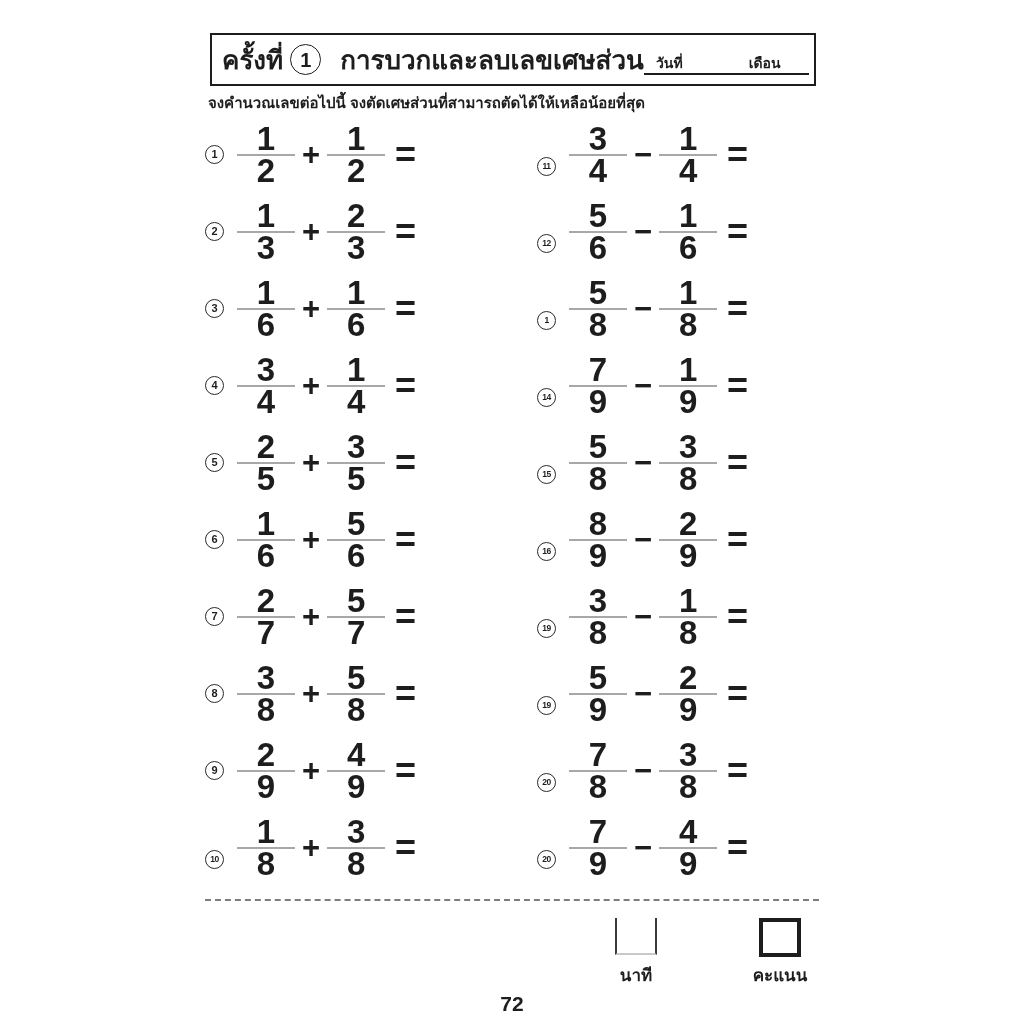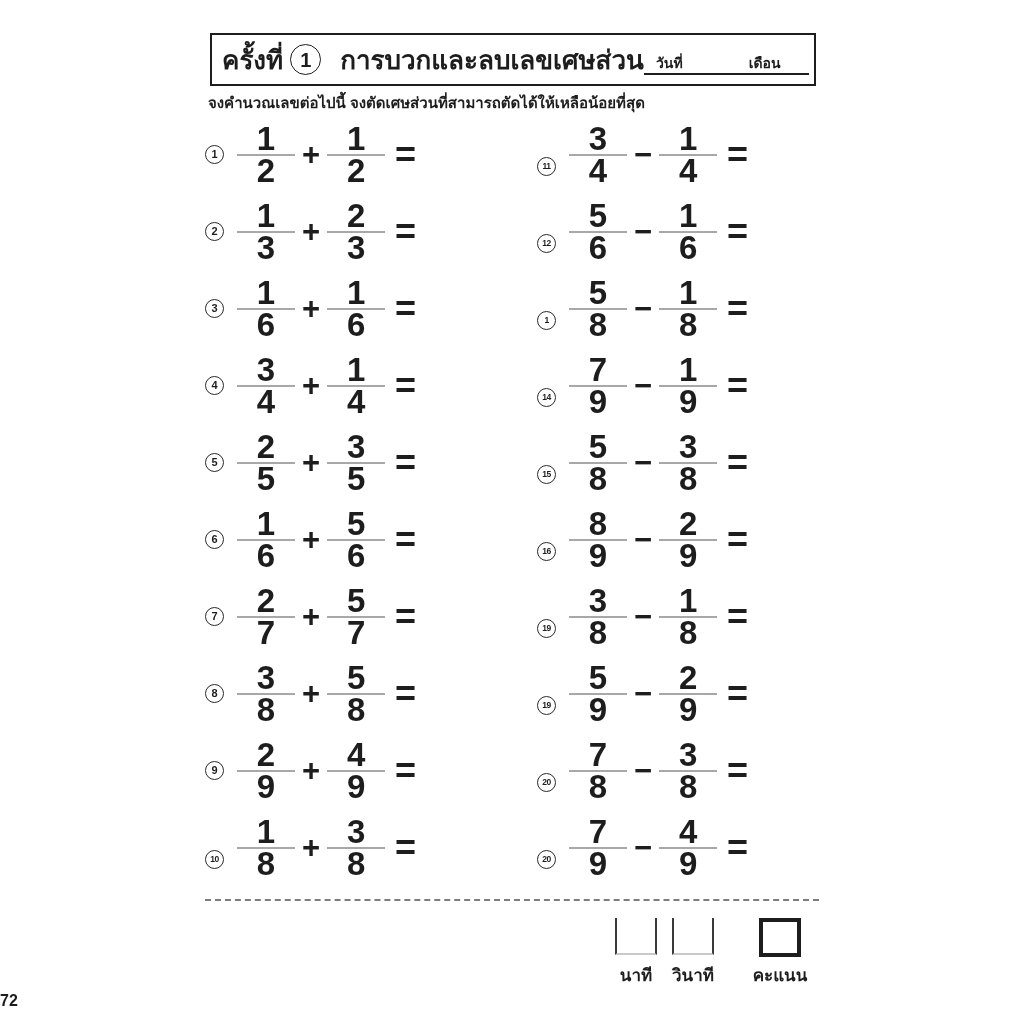--- a/index.html
+++ b/index.html
@@ -87,22 +87,22 @@
     border-bottom:2px solid var(--boxlight);
   }
   .score-box{
     width:42px;height:39px;
     border:4px solid var(--ink);
   }
   .unit-label{font-size:17px;font-weight:700;margin-top:6px;}
   .unit-score .unit-label{margin-top:4px;}
 
   .page-number{
-    position:absolute;left:0;top:992px;width:1024px;text-align:left;
-    font-size:16px;font-weight:700;
+    position:absolute;left:0;top:992px;width:1024px;text-align:center;
+    font-size:21px;font-weight:700;
   }
 </style>
 </head>
 <body>
 
 <div class="page">
 
   <div class="header-box">
     <div class="title-group">
       <span class="session-label">ครั้งที่</span>
@@ -441,23 +441,19 @@
     <span class="eq">=</span>
   </div>
 </div>
 
   <div class="dashed-sep"></div>
 
   <div class="unit unit-minutes">
     <div class="time-box"></div>
     <div class="unit-label">นาที</div>
   </div>
-  <div class="unit unit-seconds">
-    <div class="time-box"></div>
-    <div class="unit-label">วินาที</div>
-  </div>
   <div class="unit unit-score">
     <div class="score-box"></div>
     <div class="unit-label">คะแนน</div>
   </div>
 
   <div class="page-number">72</div>
 </div>
 
 </body></html>

